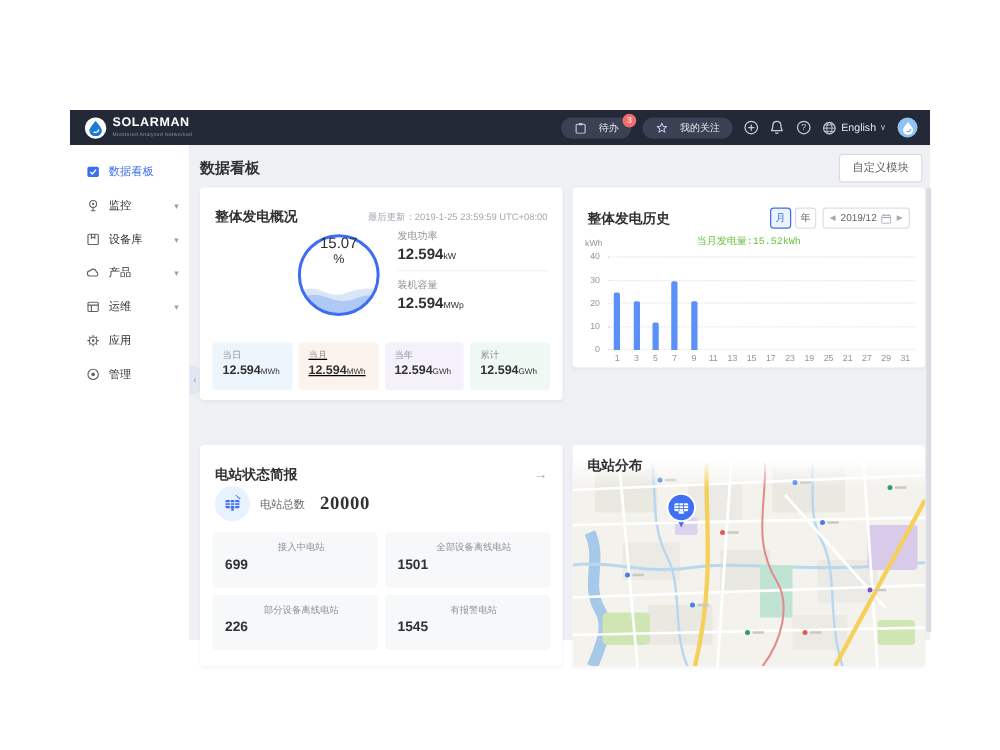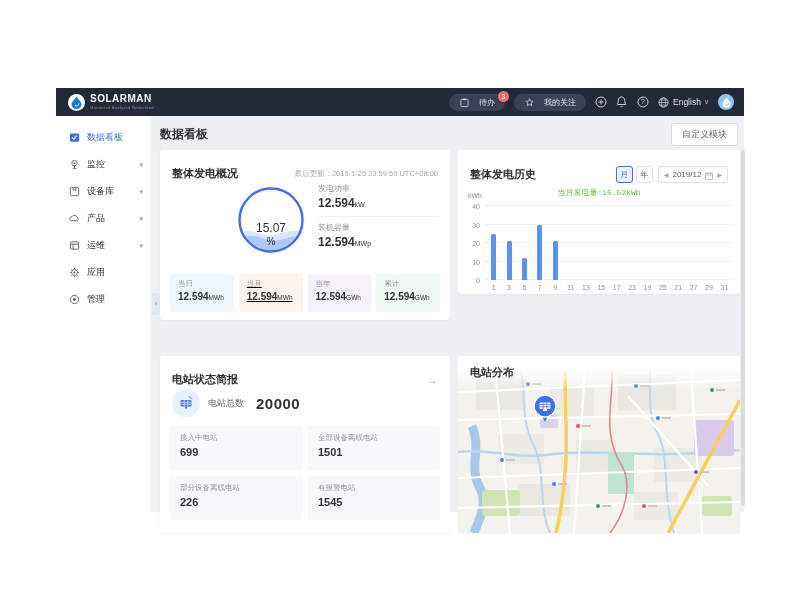--- a/index.html
+++ b/index.html
@@ -39,21 +39,21 @@
   .page-scrollbar { position:absolute; left:589px; top:34px; width:4px; height:356px; background:#d9dce1; border-radius:2px; cursor:pointer; }
 
   .card { position:absolute; background:#ffffff; border-radius:3px; box-shadow:0 1px 2px rgba(30,40,60,0.05); overflow:hidden; }
   .card-head { display:flex; align-items:center; justify-content:space-between; padding:16px 12px 0 12px; }
   .card-title { font-size:11px; font-weight:bold; color:#303133; }
 
   
   #card-overview { left:8px; top:34px; width:290px; height:170px; }
   .upd { font-size:7.5px; color:#a3a8b0; }
   .gauge-wrap { position:absolute; left:78px; top:37px; width:66px; height:66px; }
-  .gauge-txt { position:absolute; left:0; top:14px; width:66px; height:66px; display:flex; flex-direction:column; align-items:center; justify-content:center; }
+  .gauge-txt { position:absolute; left:0; top:0; width:66px; height:66px; display:flex; flex-direction:column; align-items:center; }
   .gauge-val { font-size:12px; color:#303133; }
   .gauge-unit { font-size:10px; color:#303133; margin-top:1px; }
   .metrics { position:absolute; left:158px; top:33px; width:120px; }
   .m-label { font-size:8px; color:#909399; }
   .m-value { font-size:12px; font-weight:bold; color:#303133; margin-top:2px; }
   .m-unit { font-size:7px; font-weight:normal; color:#303133; }
   .m-div { border-top:1px solid #f0f1f4; margin:6px 0 5px 0; }
   .ov-stats { position:absolute; left:10px; top:124px; width:270px; display:flex; gap:5px; }
   .ov-box { flex:1; border-radius:3px; padding:5px 0 0 8px; height:38px; }
   .ov-box .s-label { font-size:7.5px; color:#8d929b; }
@@ -85,24 +85,24 @@
   .legend { position:absolute; left:0; right:0; top:144px; display:flex; align-items:center; justify-content:center; gap:4px; }
   .legend-dot { width:5px; height:5px; border-radius:50%; }
   .legend-lbl { font-size:7.5px; color:#909399; }
 
   
   #card-status { left:8px; top:240px; width:290px; height:177px; }
   .go-arrow { color:#a3a8b0; font-size:11px; cursor:pointer; }
   .total-row { position:absolute; left:12px; top:33px; display:flex; align-items:center; gap:8px; }
   .total-ic { width:28px; height:28px; border-radius:50%; background:#e8f1fe; display:flex; align-items:center; justify-content:center; }
   .total-lbl { font-size:9px; color:#606266; }
-  .total-val { font-size:15px; font-weight:bold; color:#303133; margin-left:4px; letter-spacing:0.5px; }
+  .total-val { font-size:15px; font-weight:bold; color:#303133; margin-left:4px; letter-spacing:0.5px;font-family:Liberation Serif, serif; }
   .st-grid { position:absolute; left:10px; top:70px; width:270px; display:flex; flex-wrap:wrap; gap:6px; }
   .st-box { width:132px; height:44px; background:#f7f8fa; border-radius:3px; padding:7px 0 0 10px; }
-  .st-label { font-size:7.5px; color:#909399; }
+  .st-label { font-size:7.5px; color:#909399;text-align:center; }
   .st-value { font-size:11px; font-weight:bold; color:#303133; margin-top:3px; }
 
   
   #card-map { left:306px; top:240px; width:282px; height:177px; }
   .map-svg { position:absolute; left:0; top:0; width:282px; height:177px; cursor:grab; }
   .map-fade { position:absolute; left:0; top:0; width:282px; height:34px; background:linear-gradient(#ffffff 35%, rgba(255,255,255,0)); pointer-events:none; }
   .map-title { position:absolute; left:12px; top:9px; font-size:11px; font-weight:bold; color:#303133; }
 </style>
 </head>
 <body>

